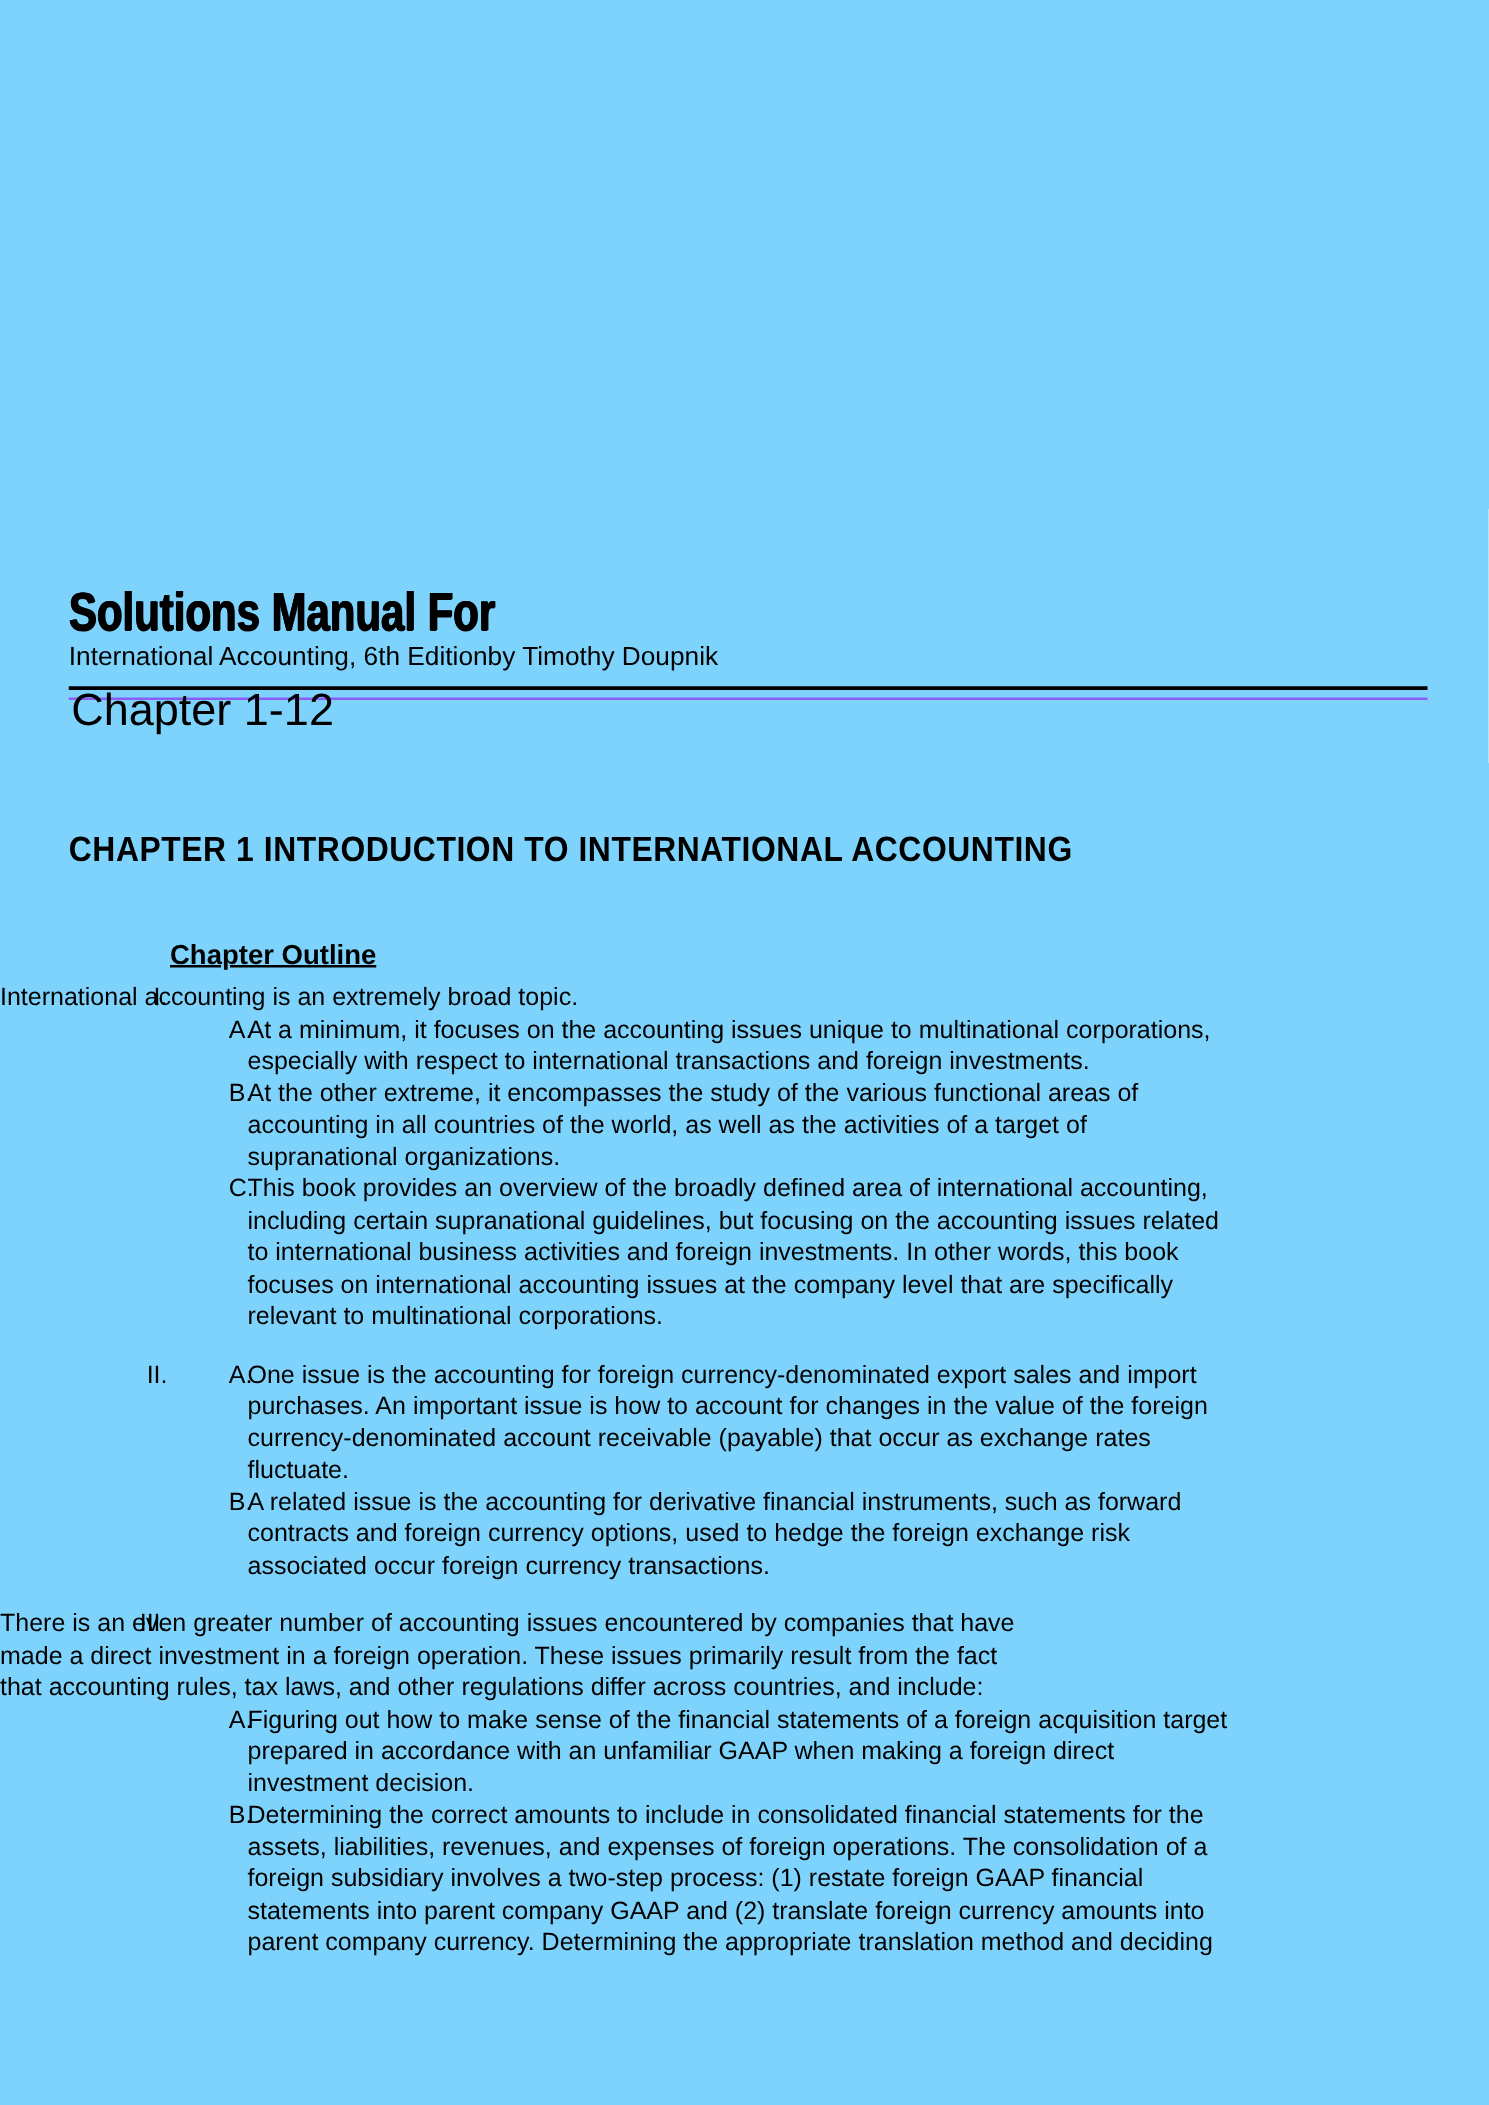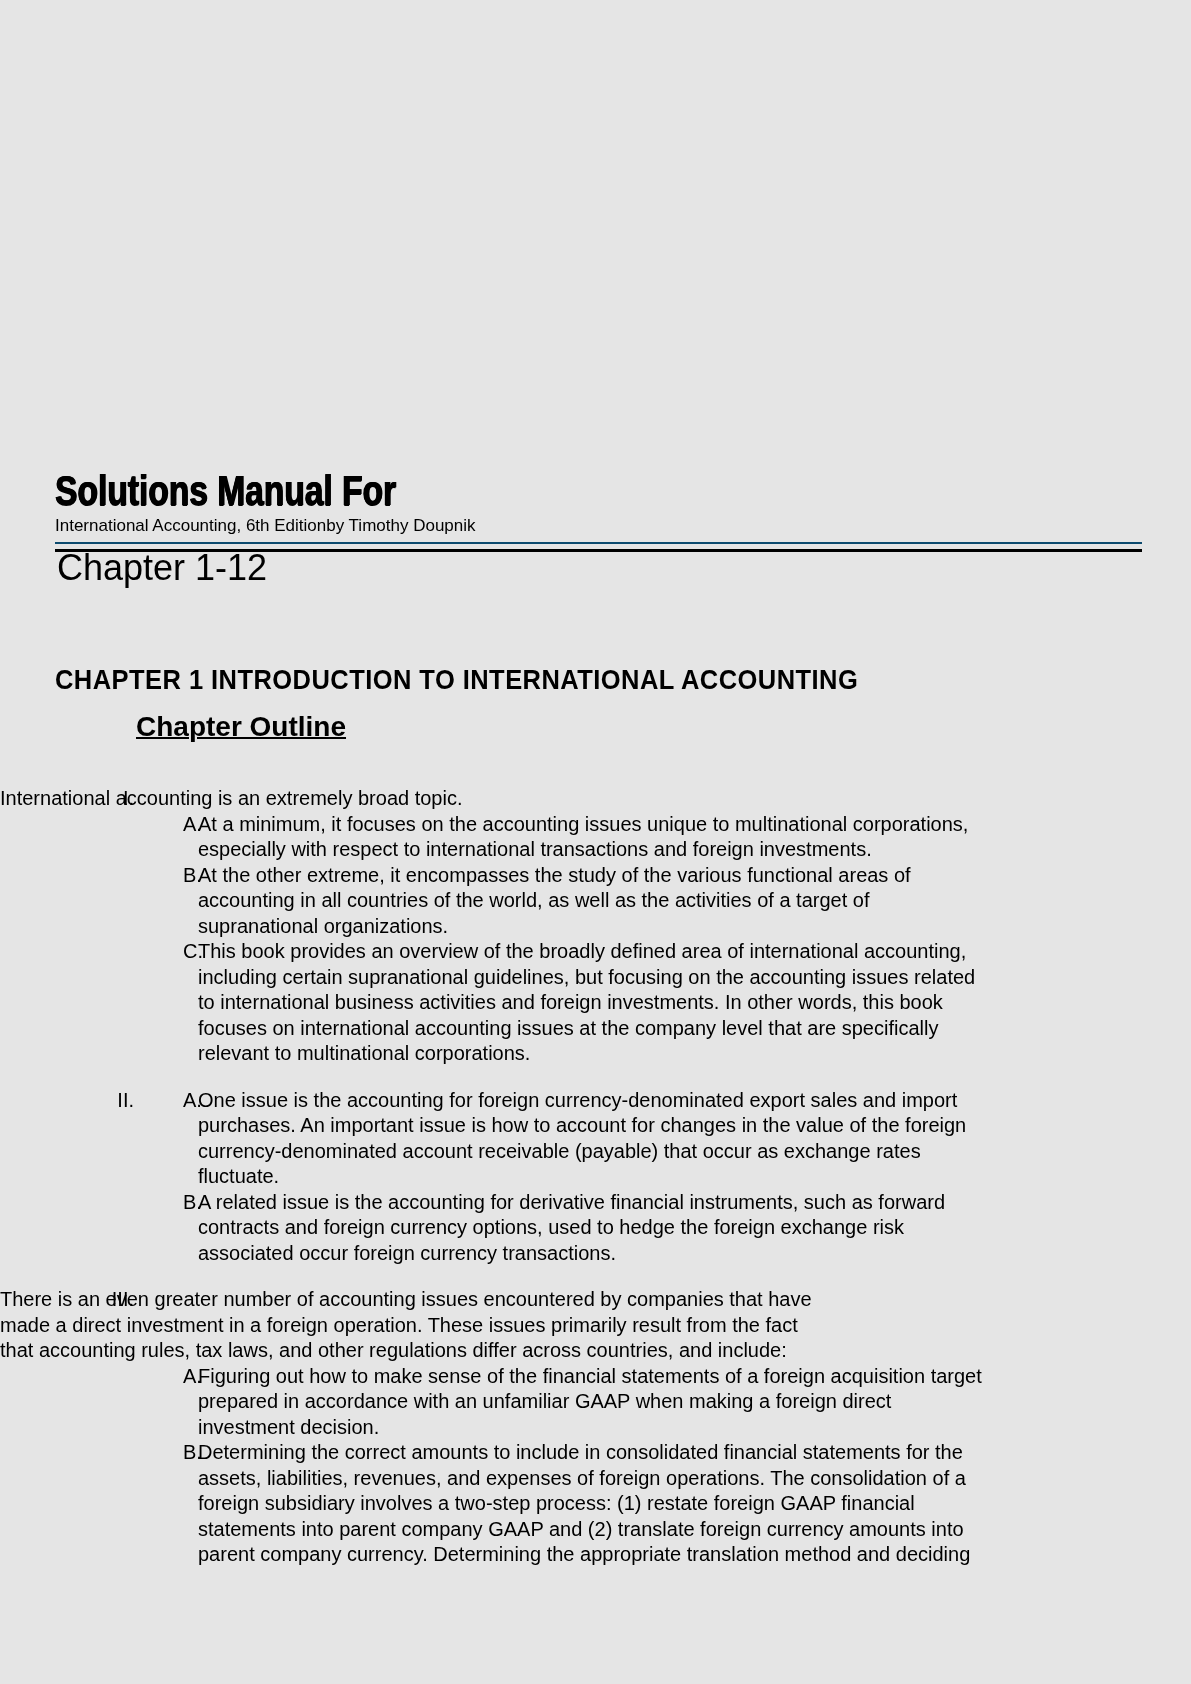--- a/index.html
+++ b/index.html
@@ -1,44 +1,44 @@
 <!DOCTYPE html>
 <html><head>
 <meta charset="utf-8">
 <style>
   html,body{margin:0;padding:0;background:#ffffff;}
   .page{
     position:relative;
     width:1191px;
     height:1684px;
-    background:#e5e5e5;
+    background:#7dd3fc;
     color:#000000;
     font-family:"Liberation Sans",sans-serif;
     overflow:hidden;
   }
   .title{
     position:absolute;
     left:55px; top:469px;
     margin:0;
     font-size:43px;
     line-height:1;
     font-weight:900;
     white-space:pre;
     transform:scaleX(0.78);
     transform-origin:0 0;
     text-shadow:1px 0 0 #000, -0.5px 0 0 #000, 0 0.5px 0 #000;
   }
   .subtitle{
     position:absolute;
     left:55px; right:49px; top:513px;
-    font-size:17px;
+    font-size:21px;
     line-height:26px;
     white-space:pre;
-    border-bottom:2px solid #0c4a6e;
-    padding-bottom:3px;
+    border-bottom:2px solid #8b5cf6;
+    padding-bottom:19px;
   }
   .rule{
     position:absolute;
     left:55px; right:49px; top:549px;
     height:3px;
     background:#000;
   }
   .chapter-range{
     position:absolute;
     left:57px; top:551px;
@@ -53,23 +53,23 @@
     font-size:28px;
     line-height:34px;
     font-weight:bold;
     letter-spacing:0.5px;
     white-space:pre;
     transform:scaleX(0.91);
     transform-origin:0 0;
   }
   .outline-heading{
     position:absolute;
-    left:136px; top:713px;
+    left:136px; top:750px;
     margin:0;
-    font-size:28px;
+    font-size:22px;
     line-height:27px;
     font-weight:bold;
     text-decoration:underline;
     text-decoration-thickness:2px;
     white-space:pre;
     text-align:center;
   }
   .outline{
     position:absolute;
     left:0; right:0; top:786px;

